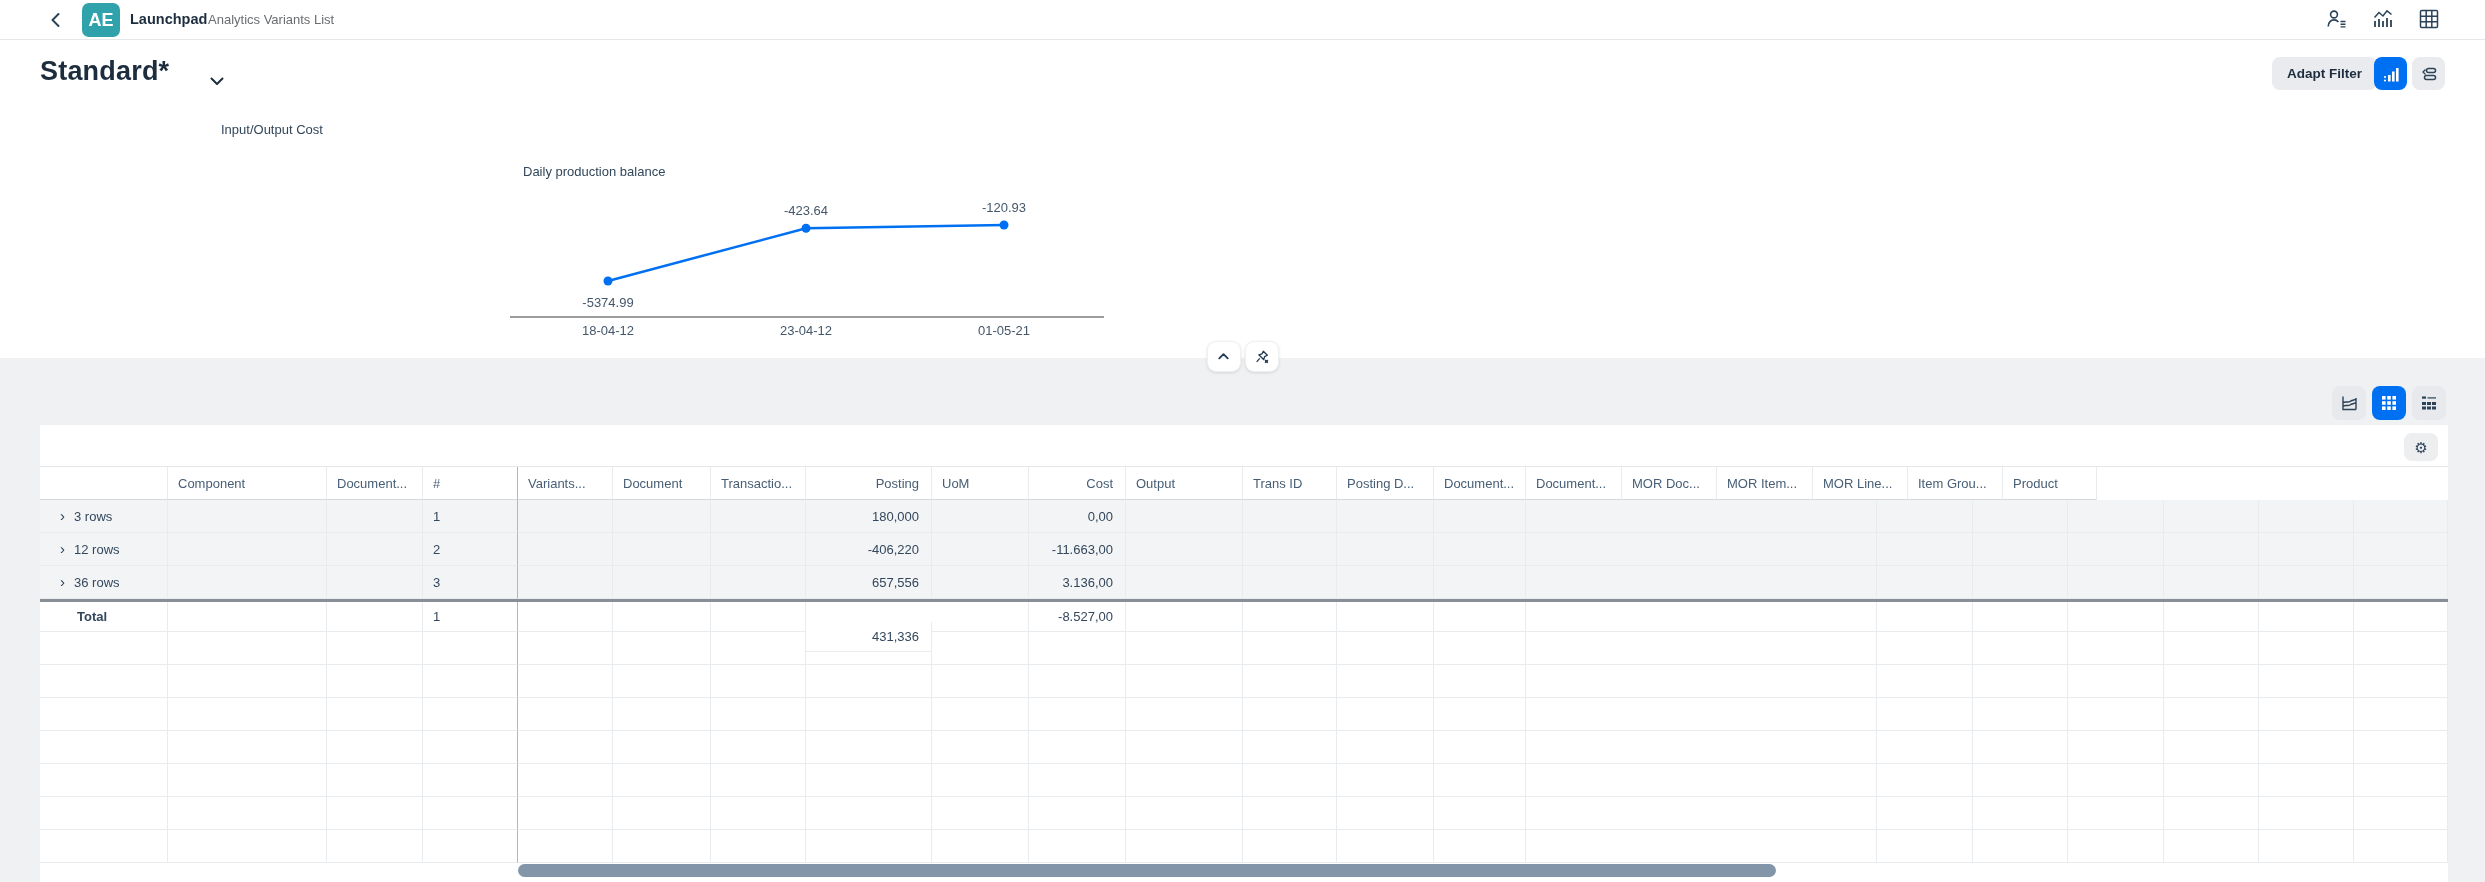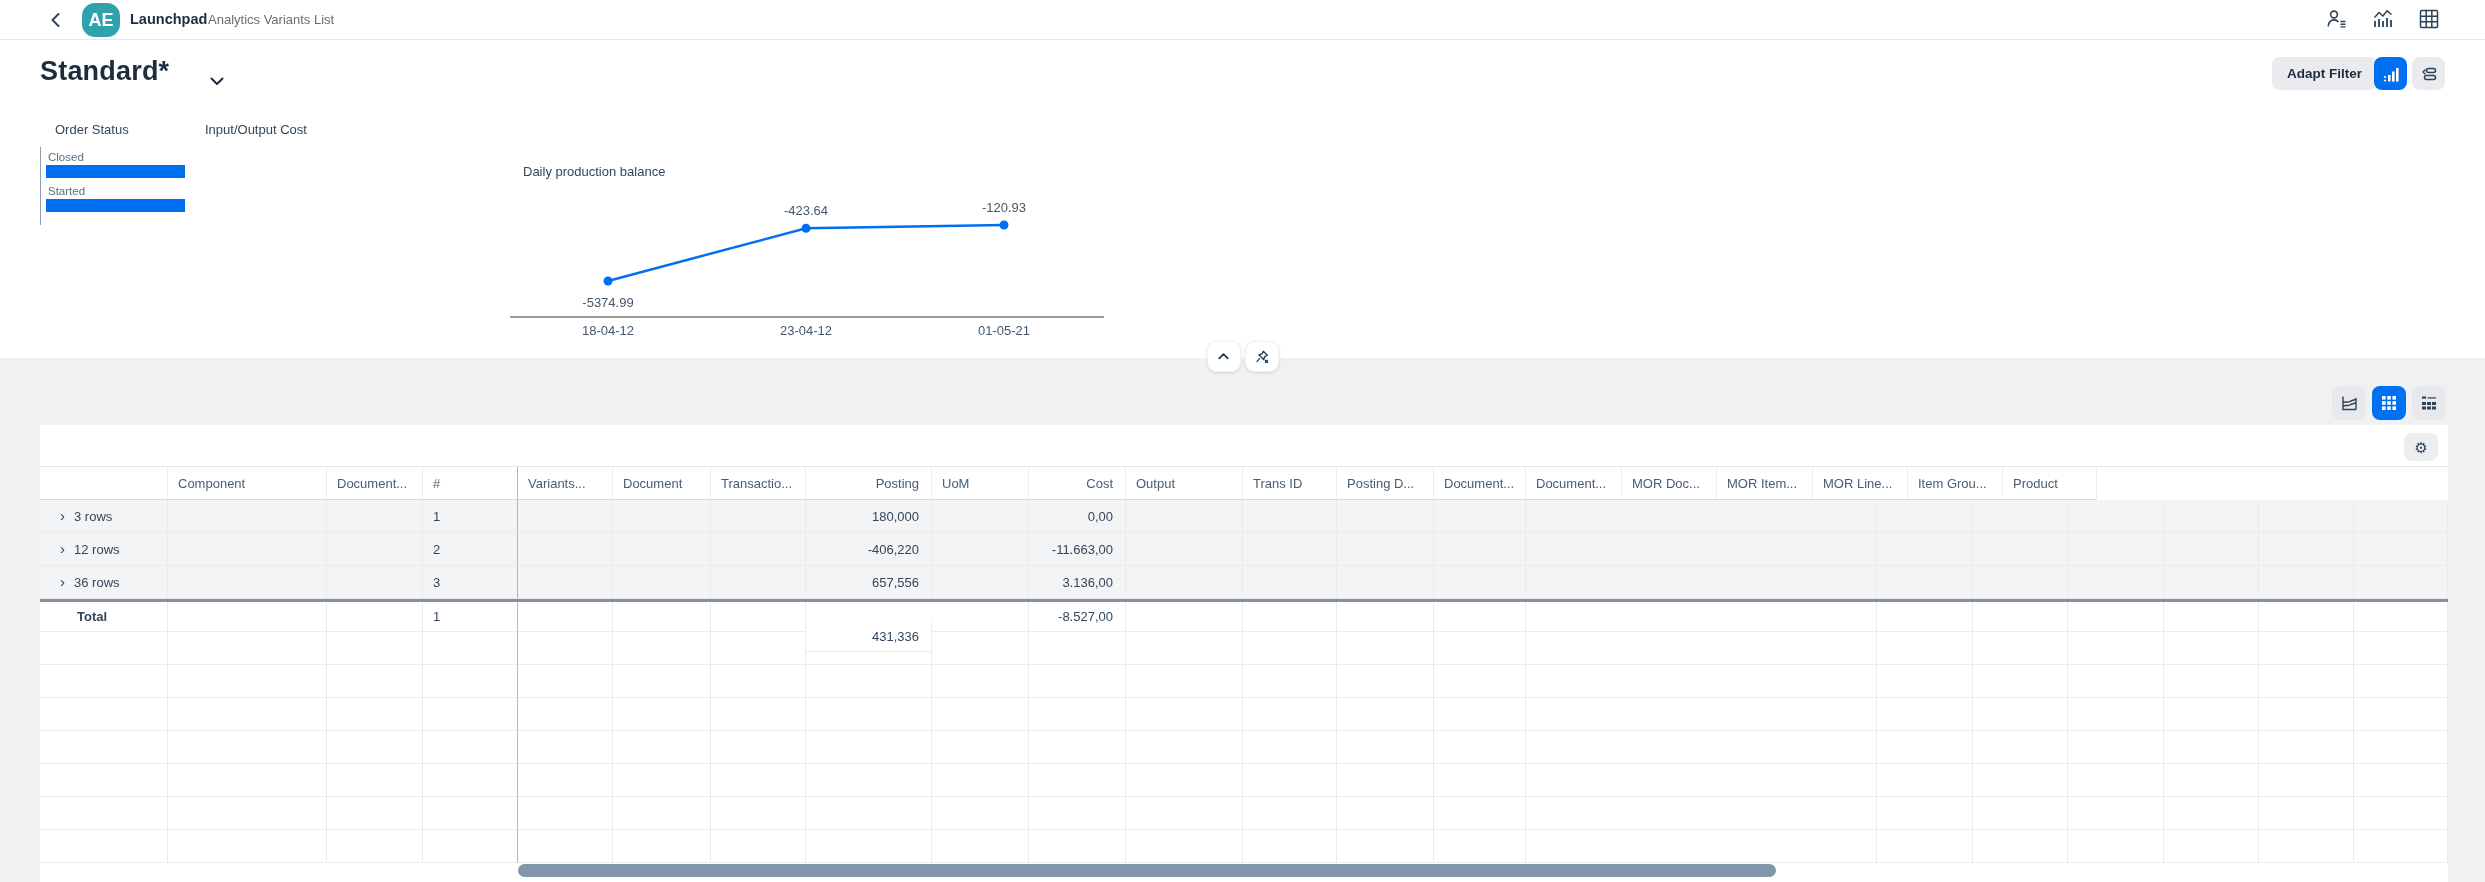--- a/index.html
+++ b/index.html
@@ -4,21 +4,21 @@
 <style>
   * { margin:0; padding:0; box-sizing:border-box; }
   html,body { width:2485px; height:882px; overflow:hidden; background:#fff;
     font-family:"Liberation Sans","DejaVu Sans",sans-serif; }
   body { position:relative; }
 
   
   .shell { position:absolute; top:0; left:0; width:2485px; height:40px; background:#fff;
     border-bottom:1px solid #e5e8ea; }
   .back-btn { position:absolute; left:46px; top:10px; width:20px; height:20px; cursor:pointer; }
-  .logo { position:absolute; left:82px; top:3px; width:38px; height:34px; border-radius:13px;
+  .logo { position:absolute; left:82px; top:3px; width:38px; height:34px; border-radius:7px;
     color:#fff; font-weight:bold; font-size:18px; display:flex; align-items:center; justify-content:center; }
   .app-title { position:absolute; left:130px; top:11px; font-size:14.5px; font-weight:bold; color:#1d2d3e; }
   .app-subtitle { position:absolute; left:208px; top:12px; font-size:13px; color:#6a6d70; }
   .shell-icons { position:absolute; right:45px; top:8px; display:flex; gap:24px; }
   .shell-icon { width:22px; height:22px; cursor:pointer; }
 
   
   .filter-area { position:absolute; top:40px; left:0; width:2485px; height:318px; background:#fff; }
   .variant-title { position:absolute; left:40px; top:16px; font-size:27px; font-weight:800;
     color:#1d2d3e; letter-spacing:.2px; cursor:pointer; }
@@ -34,21 +34,21 @@
 
   
   .order-chart { position:absolute; left:40px; top:82px; width:160px; }
   .order-chart .chart-title { margin-left:15px; margin-bottom:10px; }
   .order-bars { border-left:1px solid #8ca0b3; padding-left:5px; padding-top:3px; padding-bottom:6px; }
   .order-label { font-size:11.5px; color:#5b6f82; margin:1px 0 2px 2px; }
   .order-bar { height:13px; margin-bottom:7px; }
 
   
   .io-chart { position:absolute; left:200px; top:82px; width:320px; }
-  .io-chart .chart-title { margin-left:5px; margin-bottom:14px; }
+  .io-chart .chart-title { margin-left:21px; margin-bottom:14px; }
   .io-row { display:flex; align-items:center; margin-bottom:14px; }
   .io-label { width:66px; font-size:13px; color:#3f5a73; }
   .io-barwrap { border-left:1px solid #7f8e9d; padding:1px 0; }
   .io-bar { height:23px; display:flex; align-items:center; justify-content:flex-end; }
   .io-val { color:#fff; font-size:12px; font-weight:bold; padding-right:6px; }
 
   
   .line-chart { position:absolute; left:510px; top:119px; width:600px; height:186px; }
   .line-chart .chart-title { position:absolute; left:13px; top:5px; }
 
@@ -143,29 +143,20 @@
     </svg>
   </button>
   <button class="icon-btn" style="left:2412px;">
     <svg viewBox="0 0 18 18" width="18" height="18" fill="none" stroke="#2b4257" stroke-width="1.5">
       <path d="M5.5 4.5 L3 7 L5.5 9.5" stroke-width="1.3"></path>
       <rect x="6.5" y="3.5" width="9" height="4" rx="2"></rect>
       <rect x="4.5" y="10.5" width="11" height="4" rx="2"></rect>
     </svg>
   </button>
 
-  <div class="order-chart">
-    <div class="chart-title">Order Status</div>
-    <div class="order-bars" id="orderBars">
-        <div class="order-label">Closed</div>
-        <div class="order-bar" style="width: 139px; background: rgb(0, 112, 242);"></div>
-        <div class="order-label">Started</div>
-        <div class="order-bar" style="width: 139px; background: rgb(0, 112, 242);"></div>
-      </div>
-  </div>
 
   <div class="io-chart">
     <div class="chart-title">Input/Output Cost</div>
   </div>
 
   <div class="line-chart">
     <div class="chart-title">Daily production balance</div>
     <svg id="lineSvg" width="600" height="186" viewBox="0 0 600 186">
         <line x1="0" y1="158" x2="594" y2="158" stroke="#3a3a3a" stroke-width="1"></line>
         <polyline points="98,122 296,69.22641157504863 494,66" fill="none" stroke="#0070f2" stroke-width="2.5"></polyline>

